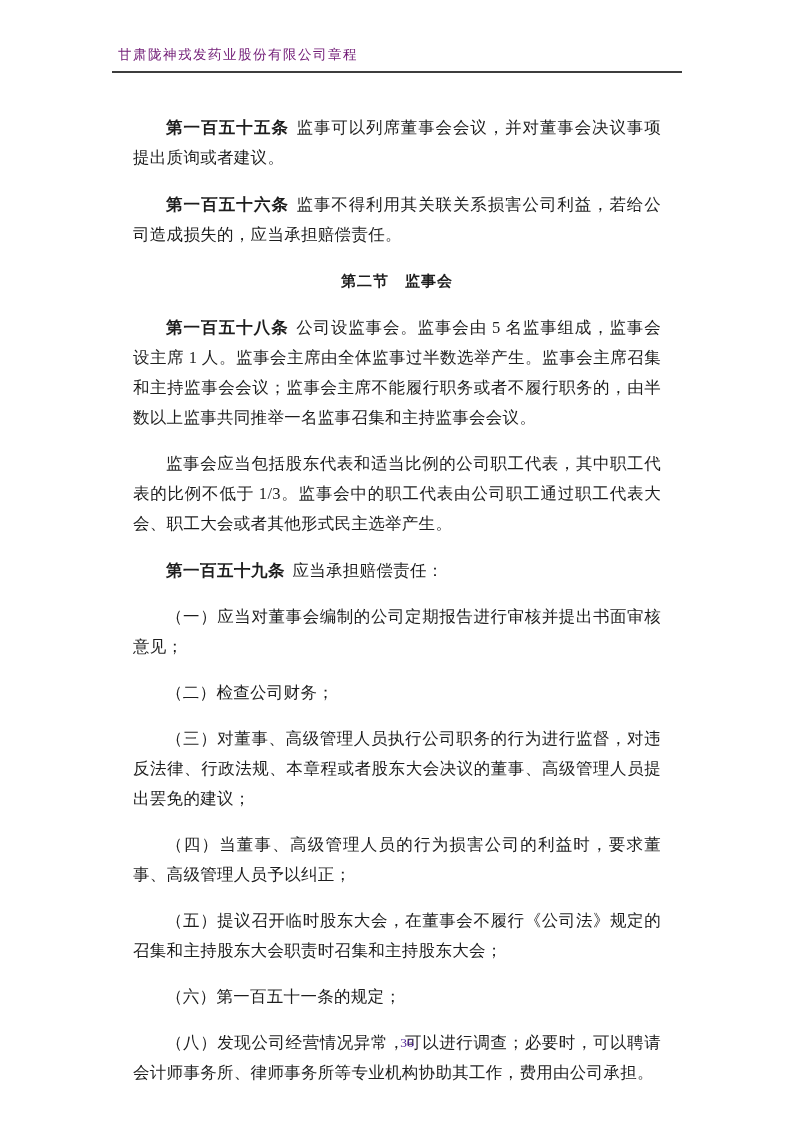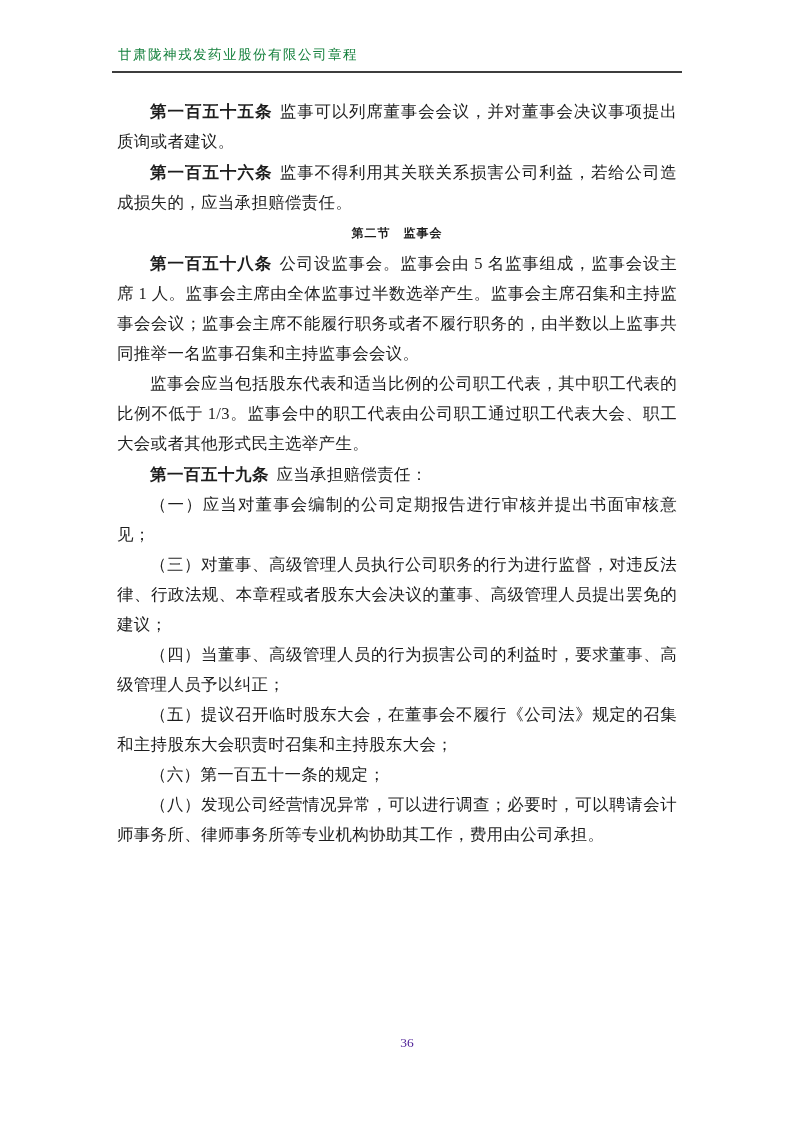--- a/index.html
+++ b/index.html
@@ -15,55 +15,55 @@
   }
   .header {
     position: absolute;
     left: 112px;
     right: 112px;
     top: 46px;
   }
   .header-title {
     font-size: 13.5px;
     letter-spacing: 1.5px;
-    color: #15803d;
+    color: #701a75;
     padding-left: 6px;
   }
   .header-rule {
     margin-top: 7px;
     height: 0;
     border-bottom: 2.5px solid #3d3d3d;
   }
   .content {
     position: absolute;
     left: 117px;
     right: 117px;
     top: 96px;
     font-size: 16.5px;
     line-height: 30px;
     text-align: justify;
     letter-spacing: 0.3px;
   }
   .para {
-    margin: 0;
+    margin: 16px;
     text-indent: 2em;
   }
   .article-num {
     font-family: "Liberation Sans", "DejaVu Sans", sans-serif;
     font-weight: bold;
     margin-right: 0.45em;
     letter-spacing: 0.5px;
   }
   .section-heading {
     margin: 0 0;
     text-align: center;
     text-indent: 0;
     font-family: "Liberation Sans", "DejaVu Sans", sans-serif;
     font-weight: bold;
-    font-size: 12px;
+    font-size: 15px;
     letter-spacing: 1px;
   }
   .page-number {
     position: absolute;
     left: 0;
     right: 0;
     top: 1035px;
     text-align: center;
     font-size: 13.5px;
     color: #4c1d95;
@@ -89,20 +89,21 @@
 
     <p class="para section-heading">第二节　监事会</p>
 
     <p class="para"><span class="article-num">第一百五十八条</span><span>公司设监事会。监事会由 5 名监事组成，监事会设主席 1 人。监事会主席由全体监事过半数选举产生。监事会主席召集和主持监事会会议；监事会主席不能履行职务或者不履行职务的，由半数以上监事共同推举一名监事召集和主持监事会会议。</span></p>
 
     <p class="para">监事会应当包括股东代表和适当比例的公司职工代表，其中职工代表的比例不低于 1/3。监事会中的职工代表由公司职工通过职工代表大会、职工大会或者其他形式民主选举产生。</p>
 
     <p class="para"><span class="article-num">第一百五十九条</span><span>应当承担赔偿责任：</span></p>
 
     <p class="para">（一）应当对董事会编制的公司定期报告进行审核并提出书面审核意见；</p>
+    <p class="para">（二）检查公司财务；</p>
     <p class="para">（三）对董事、高级管理人员执行公司职务的行为进行监督，对违反法律、行政法规、本章程或者股东大会决议的董事、高级管理人员提出罢免的建议；</p>
     <p class="para">（四）当董事、高级管理人员的行为损害公司的利益时，要求董事、高级管理人员予以纠正；</p>
     <p class="para">（五）提议召开临时股东大会，在董事会不履行《公司法》规定的召集和主持股东大会职责时召集和主持股东大会；</p>
     <p class="para">（六）第一百五十一条的规定；</p>
     <p class="para">（八）发现公司经营情况异常，可以进行调查；必要时，可以聘请会计师事务所、律师事务所等专业机构协助其工作，费用由公司承担。</p>
 
   </div>
 
   <div class="page-number">36</div>
 

